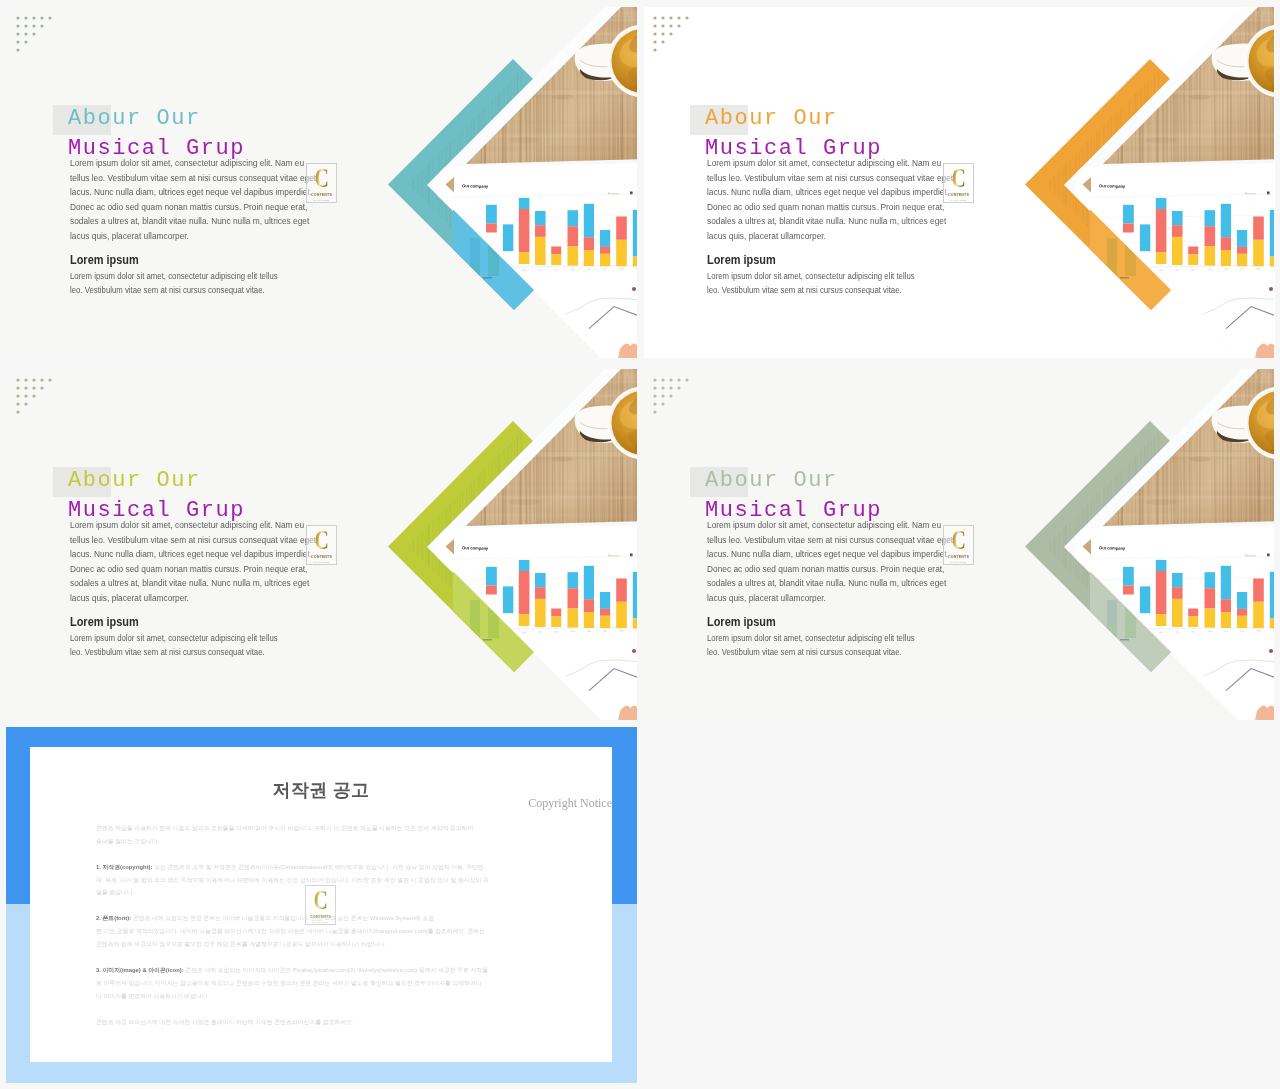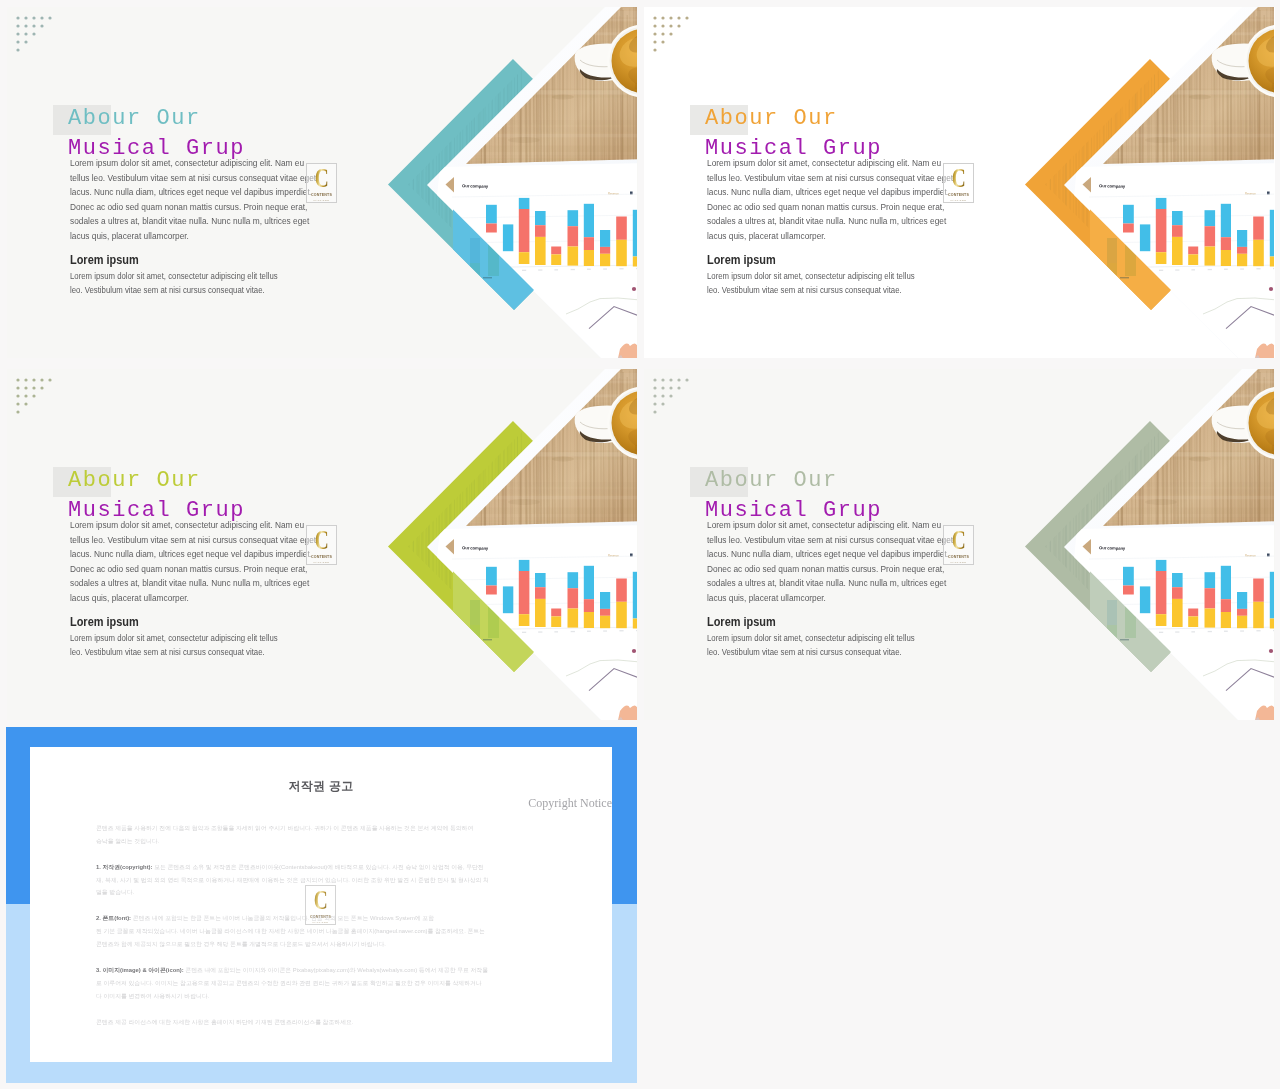--- a/index.html
+++ b/index.html
@@ -30,21 +30,21 @@
       box-sizing:border-box;padding-top:2px;overflow:hidden;}
   .wm-c{font-family:"Liberation Serif",serif;font-size:27px;line-height:23px;font-weight:bold;
         transform:scaleX(0.72);margin-top:1px;
         background:linear-gradient(100deg,#7d5f11 0%,#c8a63c 22%,#f3e4a4 42%,#c9a23a 60%,#8a6a18 80%,#d9bb63 100%);
         -webkit-background-clip:text;background-clip:text;color:transparent;}
   .wm-n{font-size:3.6px;letter-spacing:0.15px;color:#86704a;margin-top:3px;font-weight:bold;}
   .wm-s{font-size:2.5px;letter-spacing:0.35px;color:#ad9f84;margin-top:1.6px;}
   .notice{position:absolute;left:6px;top:727px;width:631px;height:356px;background:#3f95ef;overflow:hidden;}
   .notice-lower{position:absolute;left:0;top:177px;width:631px;height:179px;background:#b9dcfb;}
   .notice-card{position:absolute;left:24px;top:20px;width:582px;height:315px;background:#ffffff;}
-  .n-title{position:absolute;left:0;top:31px;width:582px;text-align:center;font-size:12px;font-weight:bold;color:#58585c;letter-spacing:0.3px;}
+  .n-title{position:absolute;left:0;top:31px;width:582px;text-align:center;font-size:18px;font-weight:bold;color:#58585c;letter-spacing:0.3px;}
   .n-sub{position:absolute;left:0;top:49px;width:582px;text-align:right;font-size:12px;color:#a5a5a9;font-family:Liberation Serif, serif;}
   .n-body{position:absolute;left:66px;top:75px;width:456px;font-size:5.85px;line-height:12.85px;color:#d2d2d4;}
   .n-body p{margin:0 0 13.1px 0;}
   .wm2{left:275px;top:138px;opacity:0.88;}
   .n-body .nl{display:block;white-space:nowrap;}
   .n-body b{color:#757578;font-weight:bold;}
 </style>
 </head>
 <body>
 

